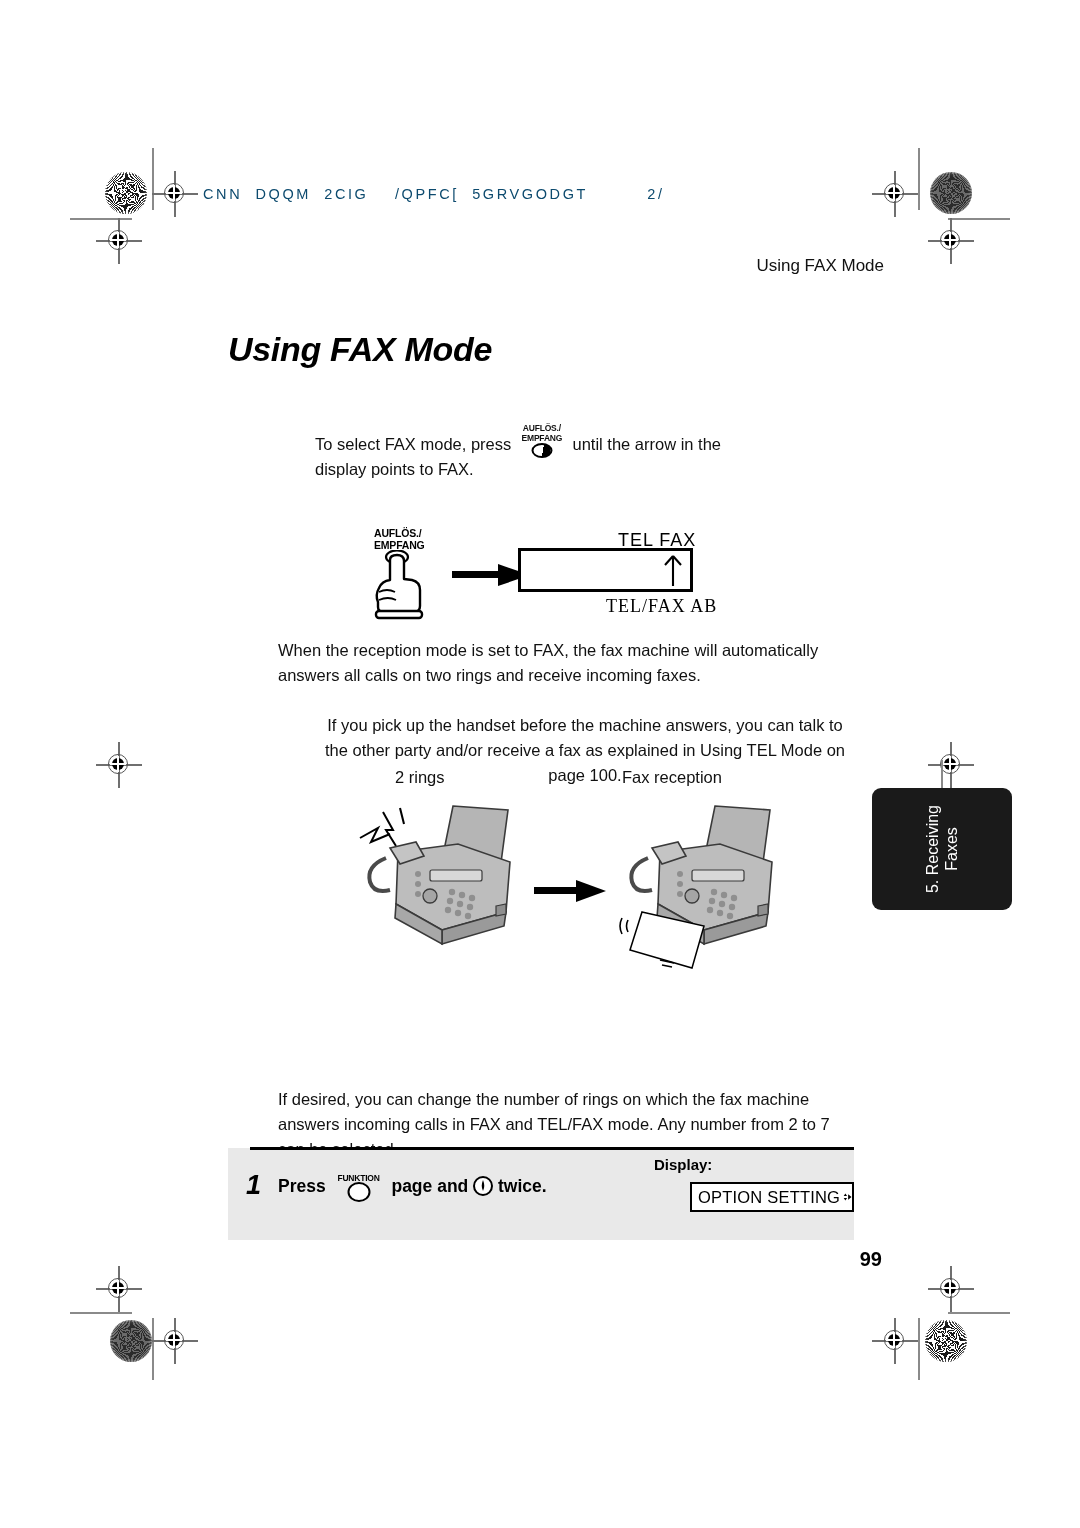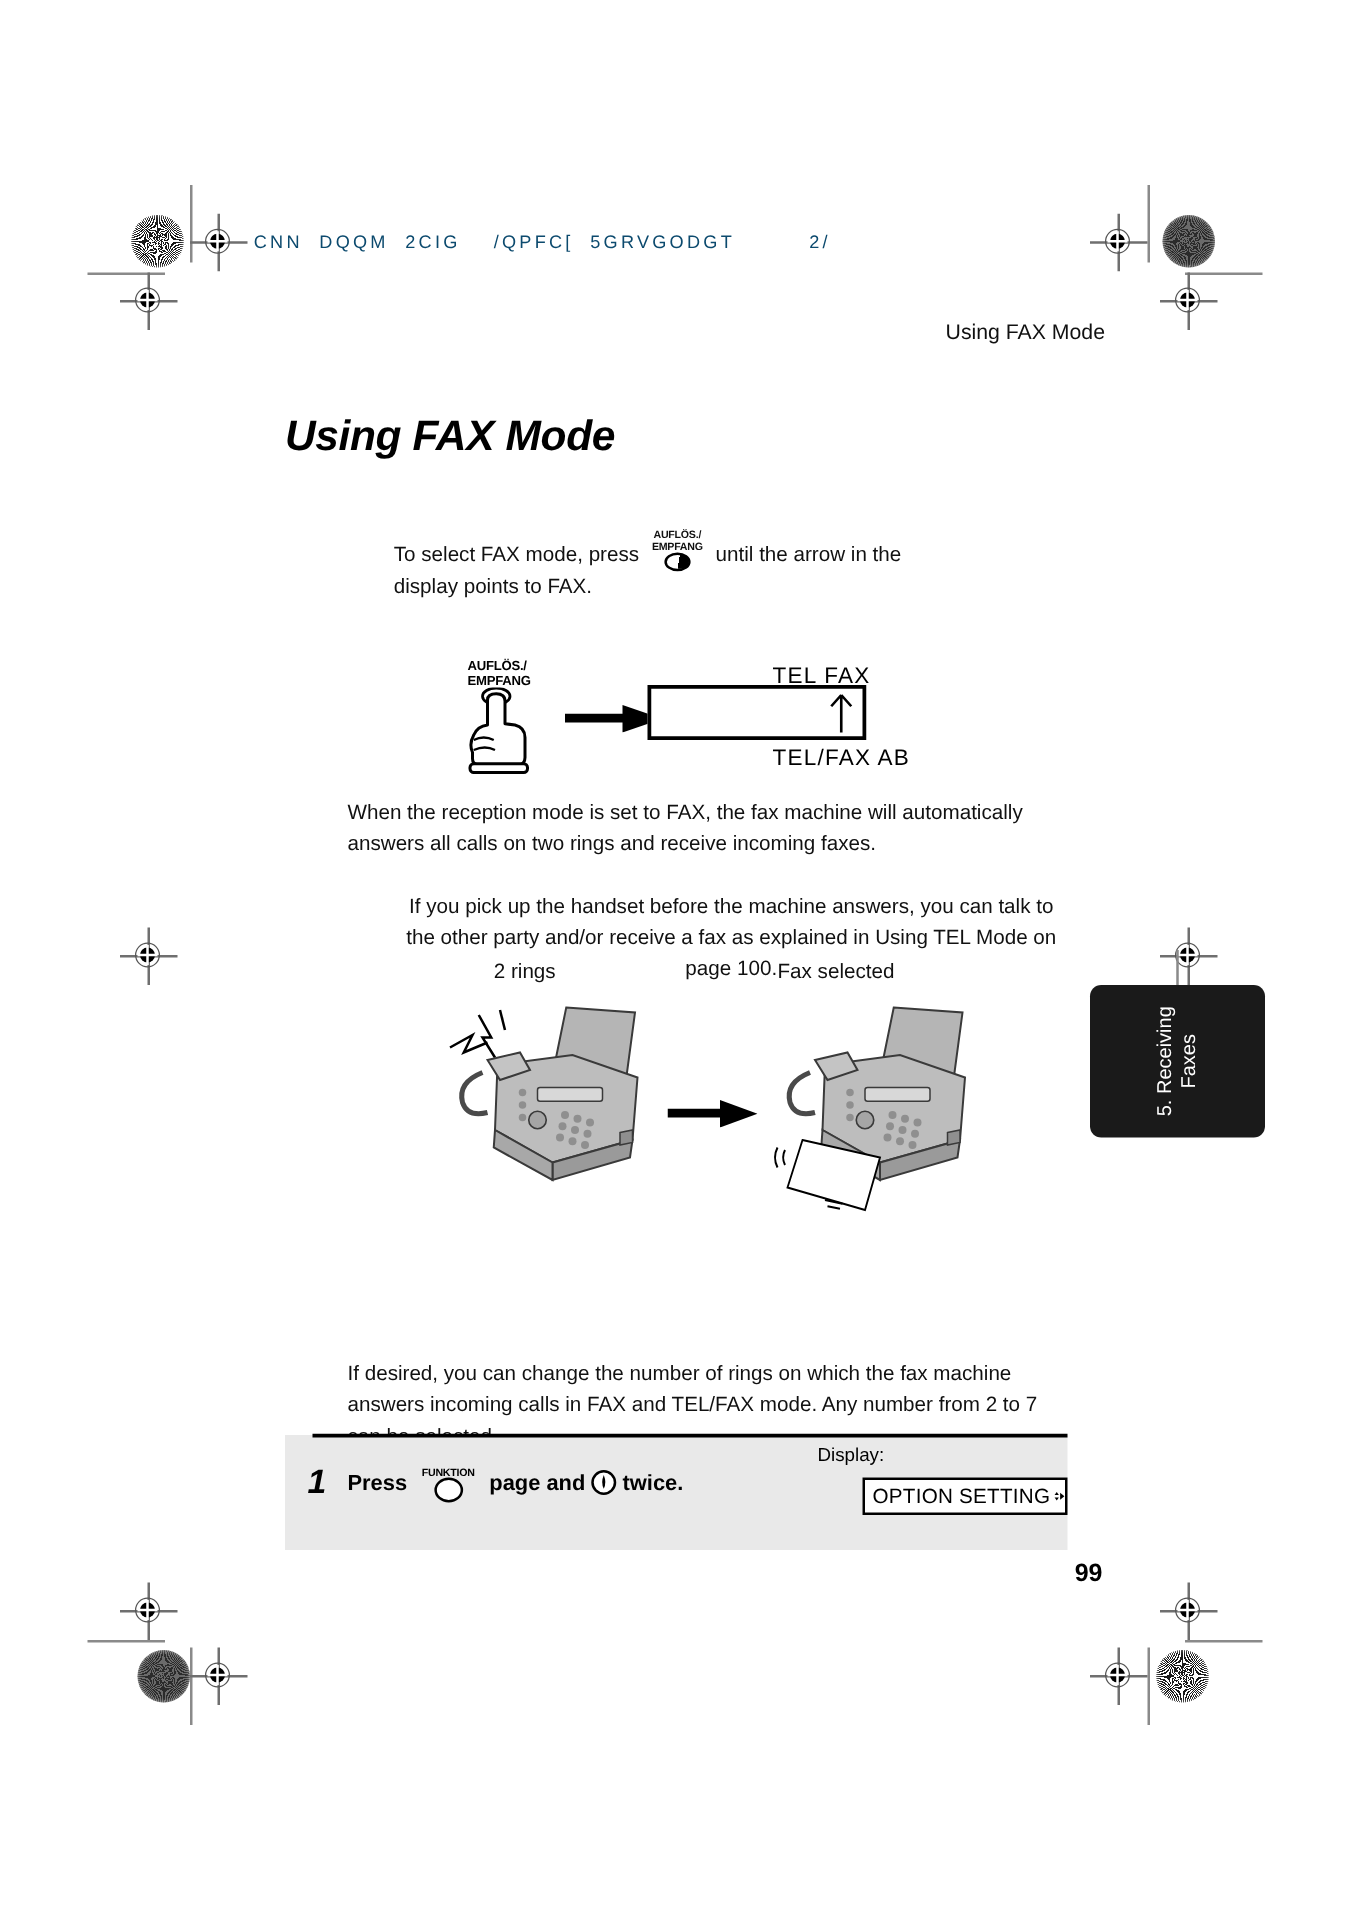--- a/index.html
+++ b/index.html
@@ -295,21 +295,21 @@
     box-sizing: border-box;
     vertical-align: -4px;
     position: relative;
     background: #fff;
   }
   .display-label {
     position: absolute;
     left: 654px;
     top: 1156px;
     font-size: 15px;
-    font-weight: normal;
+    font-weight: bold;
   }
   .display-readout {
     position: absolute;
     left: 690px;
     top: 1182px;
     width: 164px;
     height: 30px;
     border: 2.5px solid #000;
     background: #fff;
     box-sizing: border-box;
@@ -422,28 +422,28 @@
     </svg>
 
     <div class="lcd-top-label" style="left:258px; top:2px;">TEL  FAX</div>
 
     <div class="lcd-box" style="left:158px; top:20px; width:175px; height:44px;">
       <svg width="22" height="34" viewBox="0 0 22 34" style="position:absolute; right:6px; top:3px;">
         <path d="M11 2 L11 32 M11 2 L3 11 M11 2 L19 11" stroke="#000" stroke-width="2.1" fill="none"></path>
       </svg>
     </div>
 
-    <div class="lcd-bottom-label" style="left:258px; top:68px;">TEL/FAX  AB</div>
+    <div class="lcd-bottom-label" style="left:246px; top:68px;font-family:Liberation Serif, serif;">TEL/FAX  AB</div>
   </div>
 
   <div class="body-text para-1">When the reception mode is set to FAX, the fax machine will automatically answers all calls on two rings and receive incoming faxes.</div>
   <div class="body-text para-2">If you pick up the handset before the machine answers, you can talk to the other party and/or receive a fax as explained in Using TEL Mode on page 100.</div>
 
   <div class="caption" style="left:395px; top:768px;">2 rings</div>
-  <div class="caption" style="left:622px; top:768px;">Fax selected</div>
+  <div class="caption" style="left:622px; top:768px;">Fax reception</div>
 
   <svg width="240" height="165" viewBox="0 0 240 165" style="position:absolute; left:338px; top:800px;">
 
     <path d="M22 38 L40 28 L33 42 L52 34" fill="none" stroke="#000" stroke-width="2"></path>
     <path d="M45 12 L55 30 L48 30 L58 46" fill="none" stroke="#000" stroke-width="2"></path>
     <path d="M62 8 L66 24" fill="none" stroke="#000" stroke-width="2"></path>
 
     <polygon points="115,6 170,10 162,70 104,60" fill="#b5b5b5" stroke="#3a3a3a" stroke-width="1.6"></polygon>
 
     <polygon points="60,52 120,44 172,62 168,112 104,130 58,104" fill="#bdbdbd" stroke="#3a3a3a" stroke-width="1.6"></polygon>

